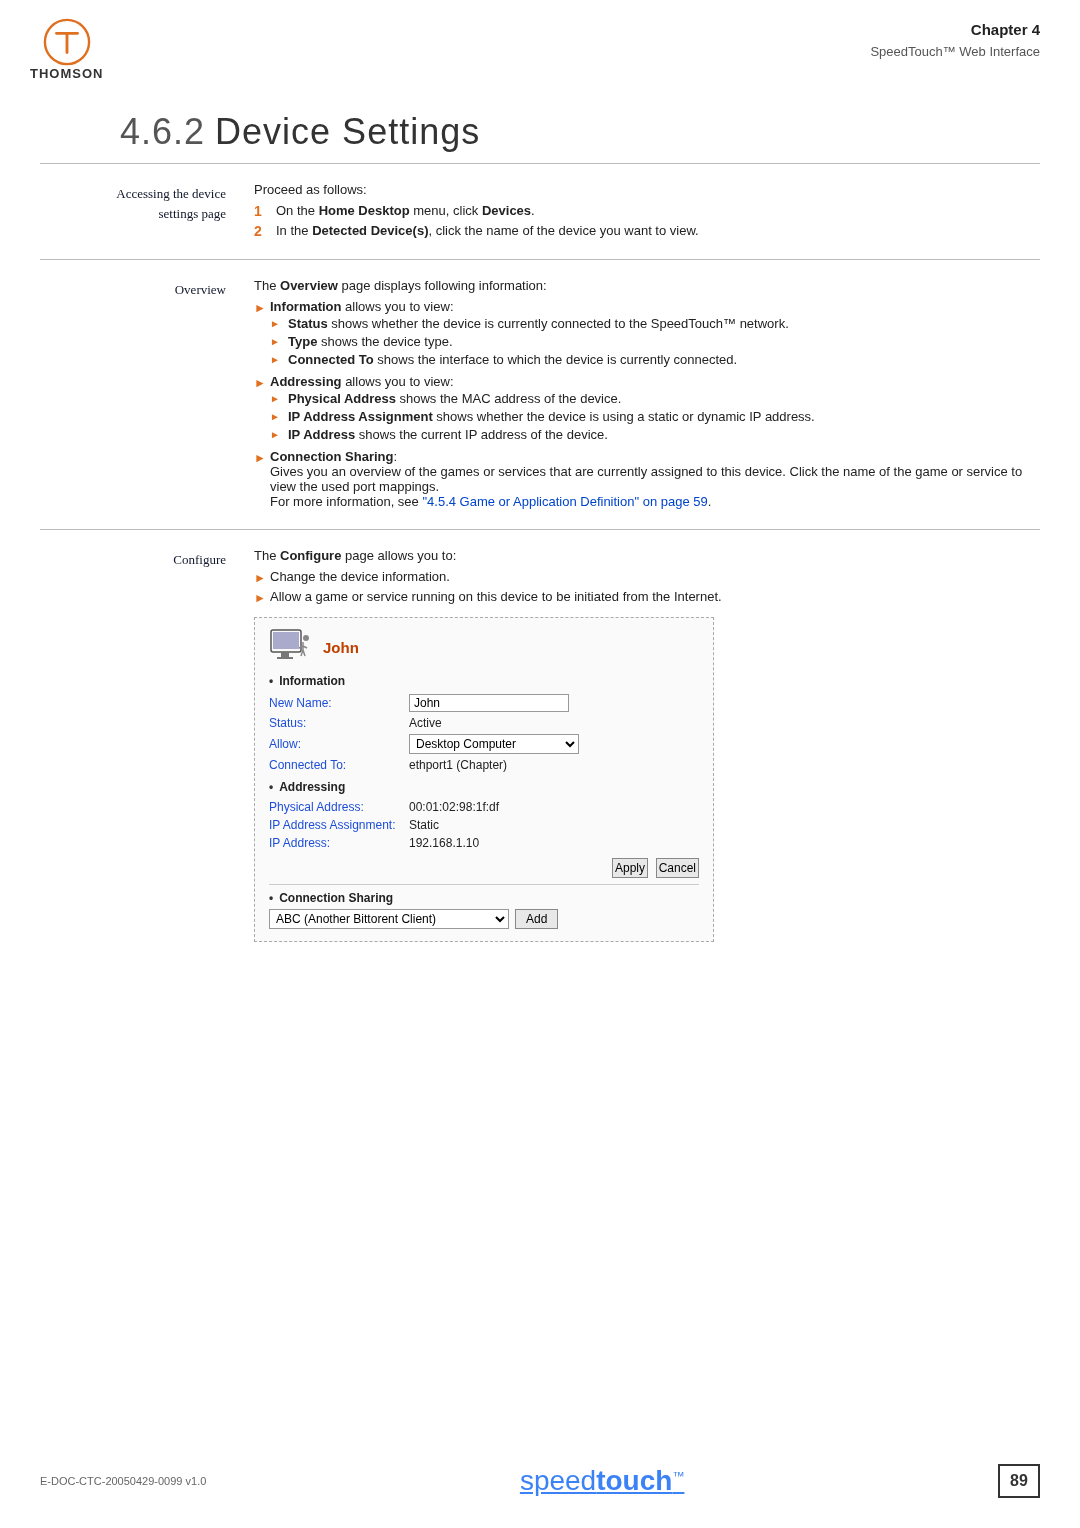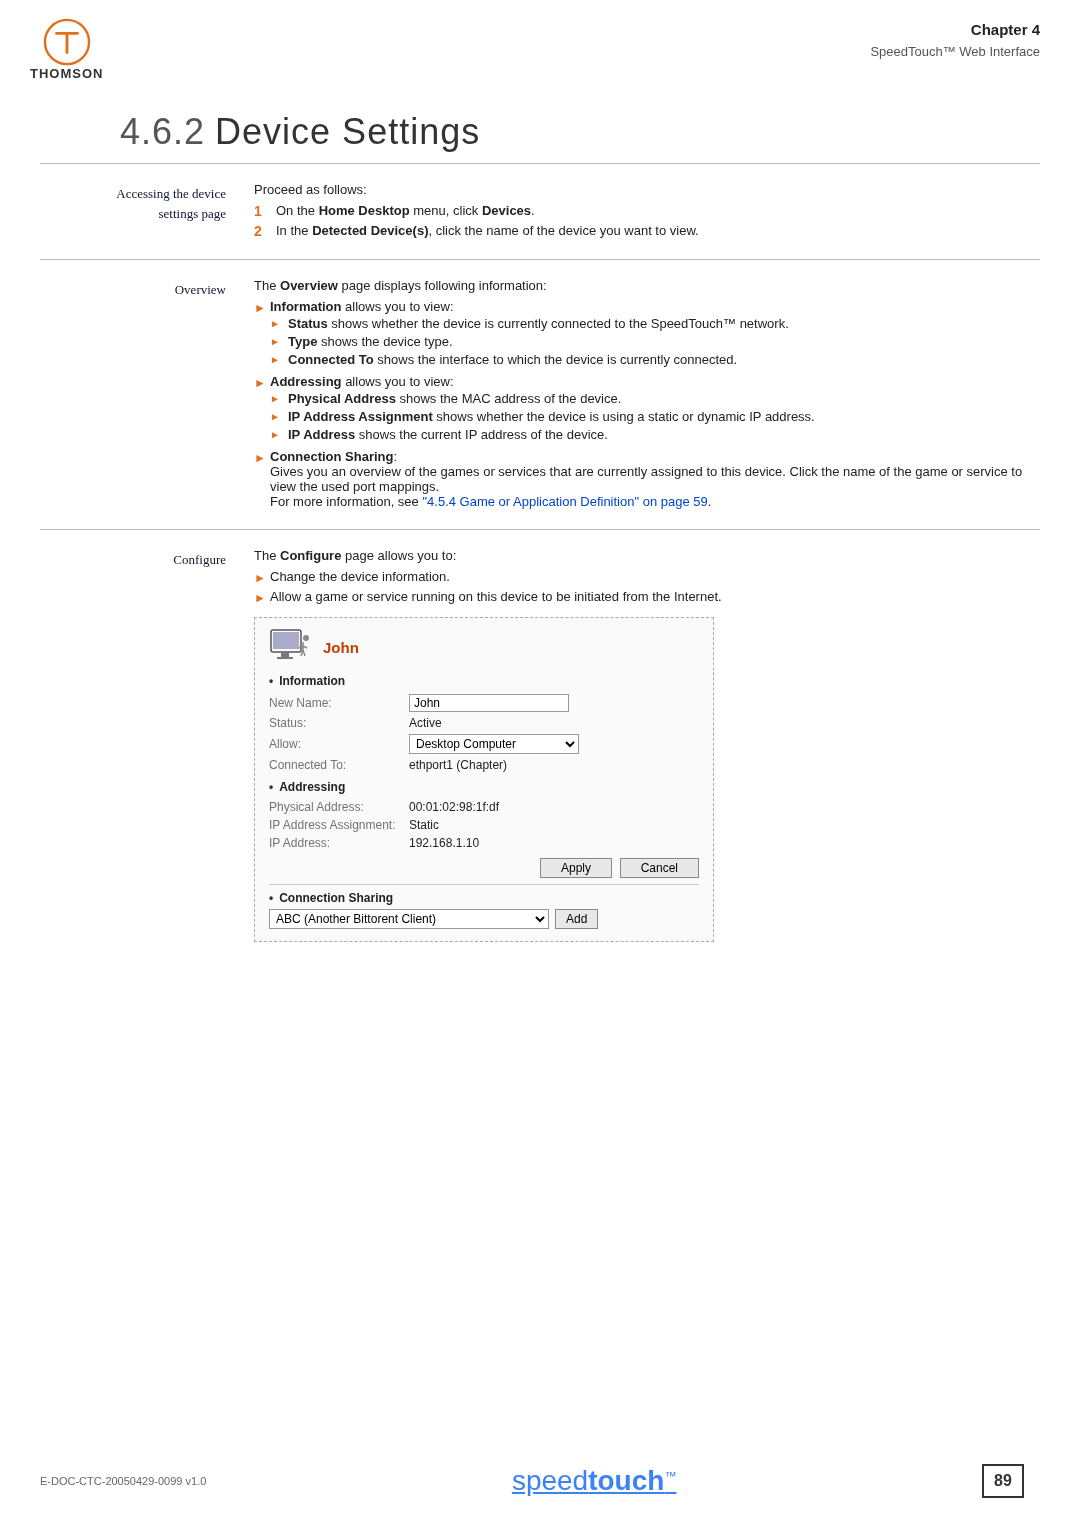--- a/index.html
+++ b/index.html
@@ -195,21 +195,21 @@
       width: 100%;
       border-collapse: collapse;
       margin-bottom: 6px;
     }
     .card-field-table td {
       font-size: 12px;
       padding: 2px 6px 2px 0;
       vertical-align: middle;
     }
     .field-label-cell {
-      color: #737373;
+      color: #1d4ed8;
       width: 140px;
       white-space: nowrap;
     }
     .field-value-cell {
       color: #222;
     }
     .text-input {
       border: 1px solid #999;
       padding: 1px 4px;
       font-size: 12px;
@@ -231,21 +231,21 @@
       margin: 6px 0;
     }
 
     .apply-cancel-row {
       text-align: right;
       margin-top: 4px;
       margin-bottom: 6px;
     }
     .btn {
       font-size: 12px;
-      padding: 2px 20px;
+      padding: 2px 2px;
       border: 1px solid #888;
       background: #e8e8e8;
       cursor: pointer;
       margin-left: 4px;
     }
 
     .connection-sharing-section {
       margin-top: 4px;
     }
     .cs-sub-label {
@@ -258,37 +258,37 @@
     .cs-row {
       display: flex;
       align-items: center;
       gap: 6px;
       margin-top: 3px;
     }
     .cs-select {
       border: 1px solid #999;
       padding: 1px 2px;
       font-size: 12px;
-      width: 280px;
+      width: 240px;
       background: #fff;
     }
     .add-btn {
       font-size: 12px;
       padding: 2px 10px;
       border: 1px solid #888;
       background: #e8e8e8;
       cursor: pointer;
     }
 
     
     .footer {
       position: absolute;
       bottom: 30px;
       left: 0;
-      right: 16px;
+      right: 0;
       display: flex;
       justify-content: space-between;
       align-items: center;
       padding: 0 40px;
     }
     .footer-doc-id {
       font-size: 11px;
       color: #666;
     }
     .footer-brand {

